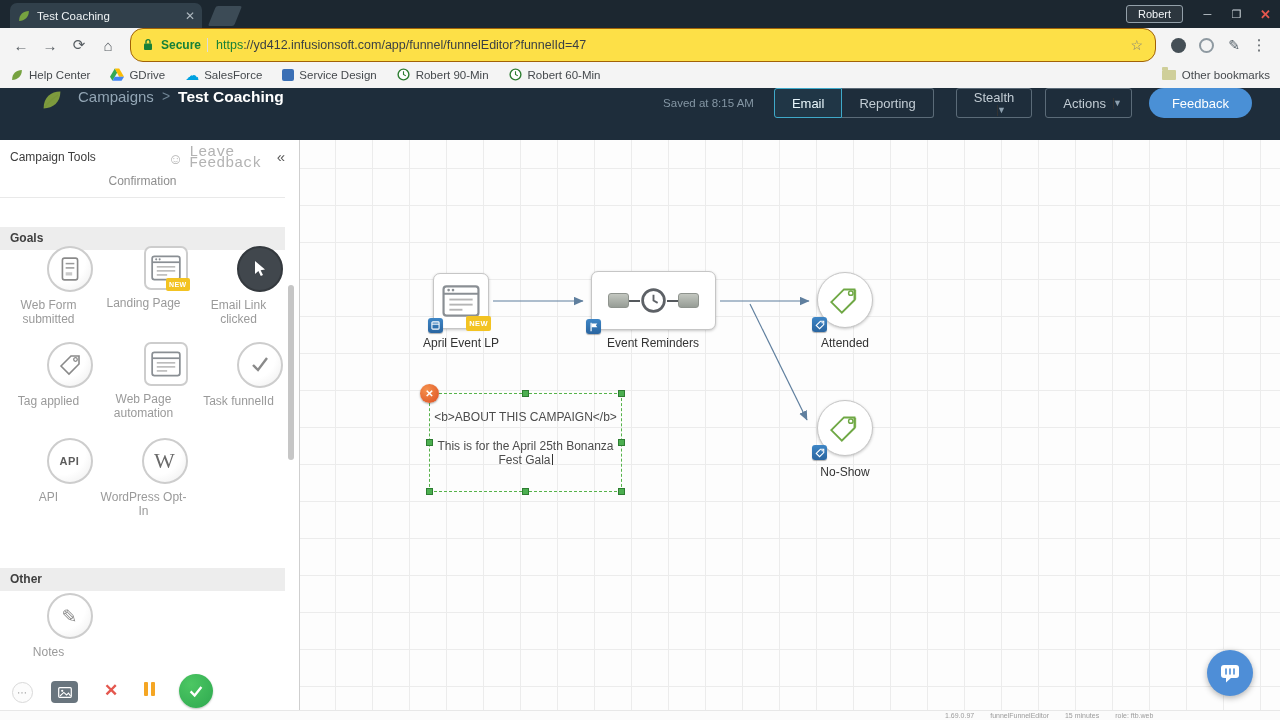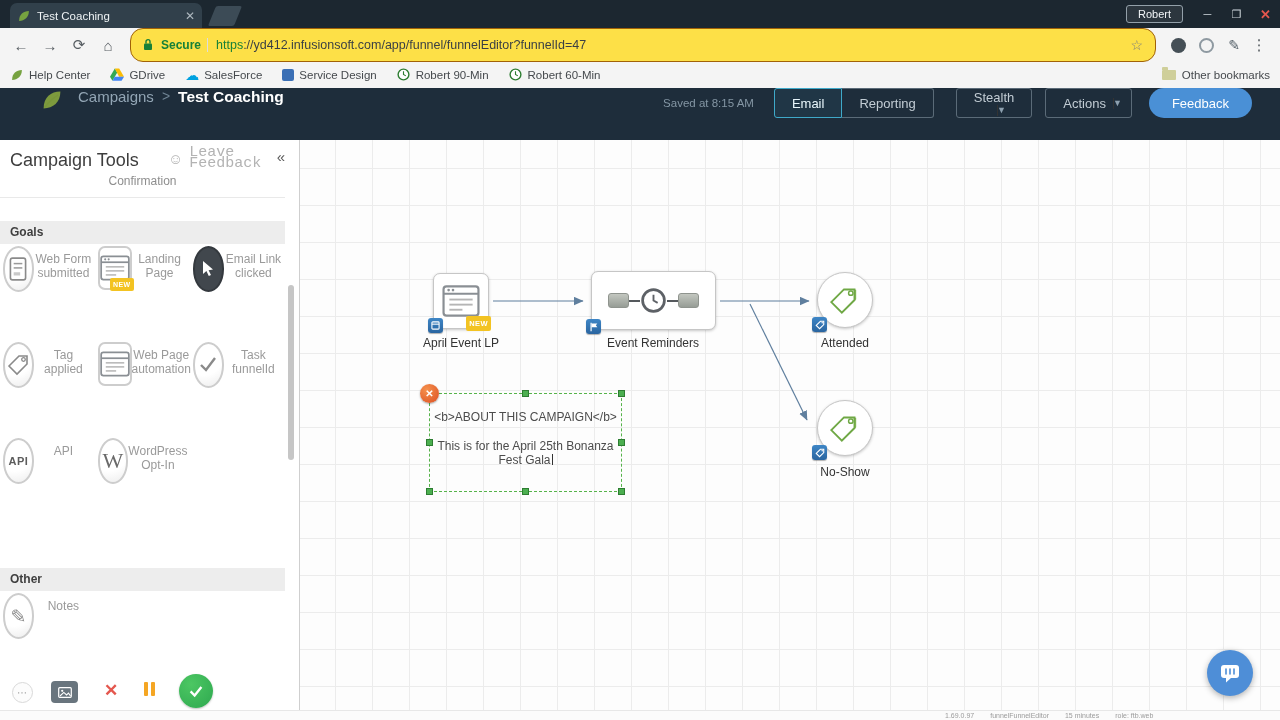--- a/index.html
+++ b/index.html
@@ -68,36 +68,36 @@
   .btn-reporting { border-left:none; border-radius:0 3px 3px 0; }
   .btn-stealth { border-radius:3px; margin-left:22px;flex-direction:column; }
   .btn-actions { border-radius:3px; margin-left:13px; }
   .btn-publish { height:30px; border:none; border-radius:16px; background:#4a90d6; color:#fff;
                  font-size:13px; padding:0 23px; margin-left:17px; display:flex; align-items:center; }
 
   
   .sidebar { position:absolute; top:140px; left:0; width:300px; height:570px; background:#fff;
              border-right:1px solid #cfcfcf; }
   .sb-header { position:relative; height:38px; }
-  .sb-title { position:absolute; left:10px; top:10px; font-size:18px; color:#3d3d3d; }
+  .sb-title { position:absolute; left:10px; top:10px; font-size:12px; color:#3d3d3d; }
   .feedback { position:absolute; left:168px; top:7px; display:flex; align-items:center; gap:6px; color:#b3b3b3; }
   .feedback .face { font-size:15px; }
   .feedback .txt { font-size:15px; line-height:11px;font-family:Liberation Mono, monospace; }
   .collapse { position:absolute; right:14px; top:8px; font-size:15px; color:#5b5b5b; }
   .partial-item { position:absolute; top:34px; left:0; width:285px; text-align:center; font-size:12px; color:#8e8e8e; }
   .sb-divider { position:absolute; top:57px; left:0; width:285px; border-top:1px solid #e9e9e9; }
   .band { position:absolute; left:0; width:285px; height:23px; background:#ededed; font-size:12px;
           font-weight:bold; color:#3f3f3f; line-height:23px; padding-left:10px; }
-  .band-goals { top:81px; }
+  .band-goals { top:87px; }
   .band-other { top:428px; }
   .tools-grid { position:absolute; top:106px; left:0; width:285px; display:grid;
                 grid-template-columns:repeat(3,95px); grid-auto-rows:96px; justify-items:center; }
   .other-grid { position:absolute; top:453px; left:0; width:285px; display:grid;
                 grid-template-columns:repeat(3,95px); grid-auto-rows:96px; justify-items:center; }
-  .tool { width:90px; display:flex; align-items:flex-start; cursor:default; }
+  .tool { width:90px; display:flex; flex-direction:column; align-items:flex-end; cursor:default; }
   .tool-label { margin-top:6px; font-size:12px; line-height:14px; color:#9a9a9a; text-align:center; width:88px; }
   .ico-circle { width:46px; height:46px; border-radius:50%; border:2px solid #cdcdcd;
                 background:radial-gradient(circle at 32% 28%, #ffffff 55%, #ececec);
                 display:flex; align-items:center; justify-content:center; position:relative; }
   .ico-square { width:44px; height:44px; border-radius:7px; border:2px solid #cdcdcd; background:#fff;
                 display:flex; align-items:center; justify-content:center; position:relative; }
   .ico-dark { background:#41474d; border-color:#34393e; }
   .glyph-api { font-size:11px; font-weight:bold; color:#5c5c5c; letter-spacing:.5px; }
   .glyph-w { font-family:"Liberation Serif", serif; font-size:22px; color:#6a6a6a; }
   .glyph-pencil { font-size:19px; color:#8a8a8a; }

